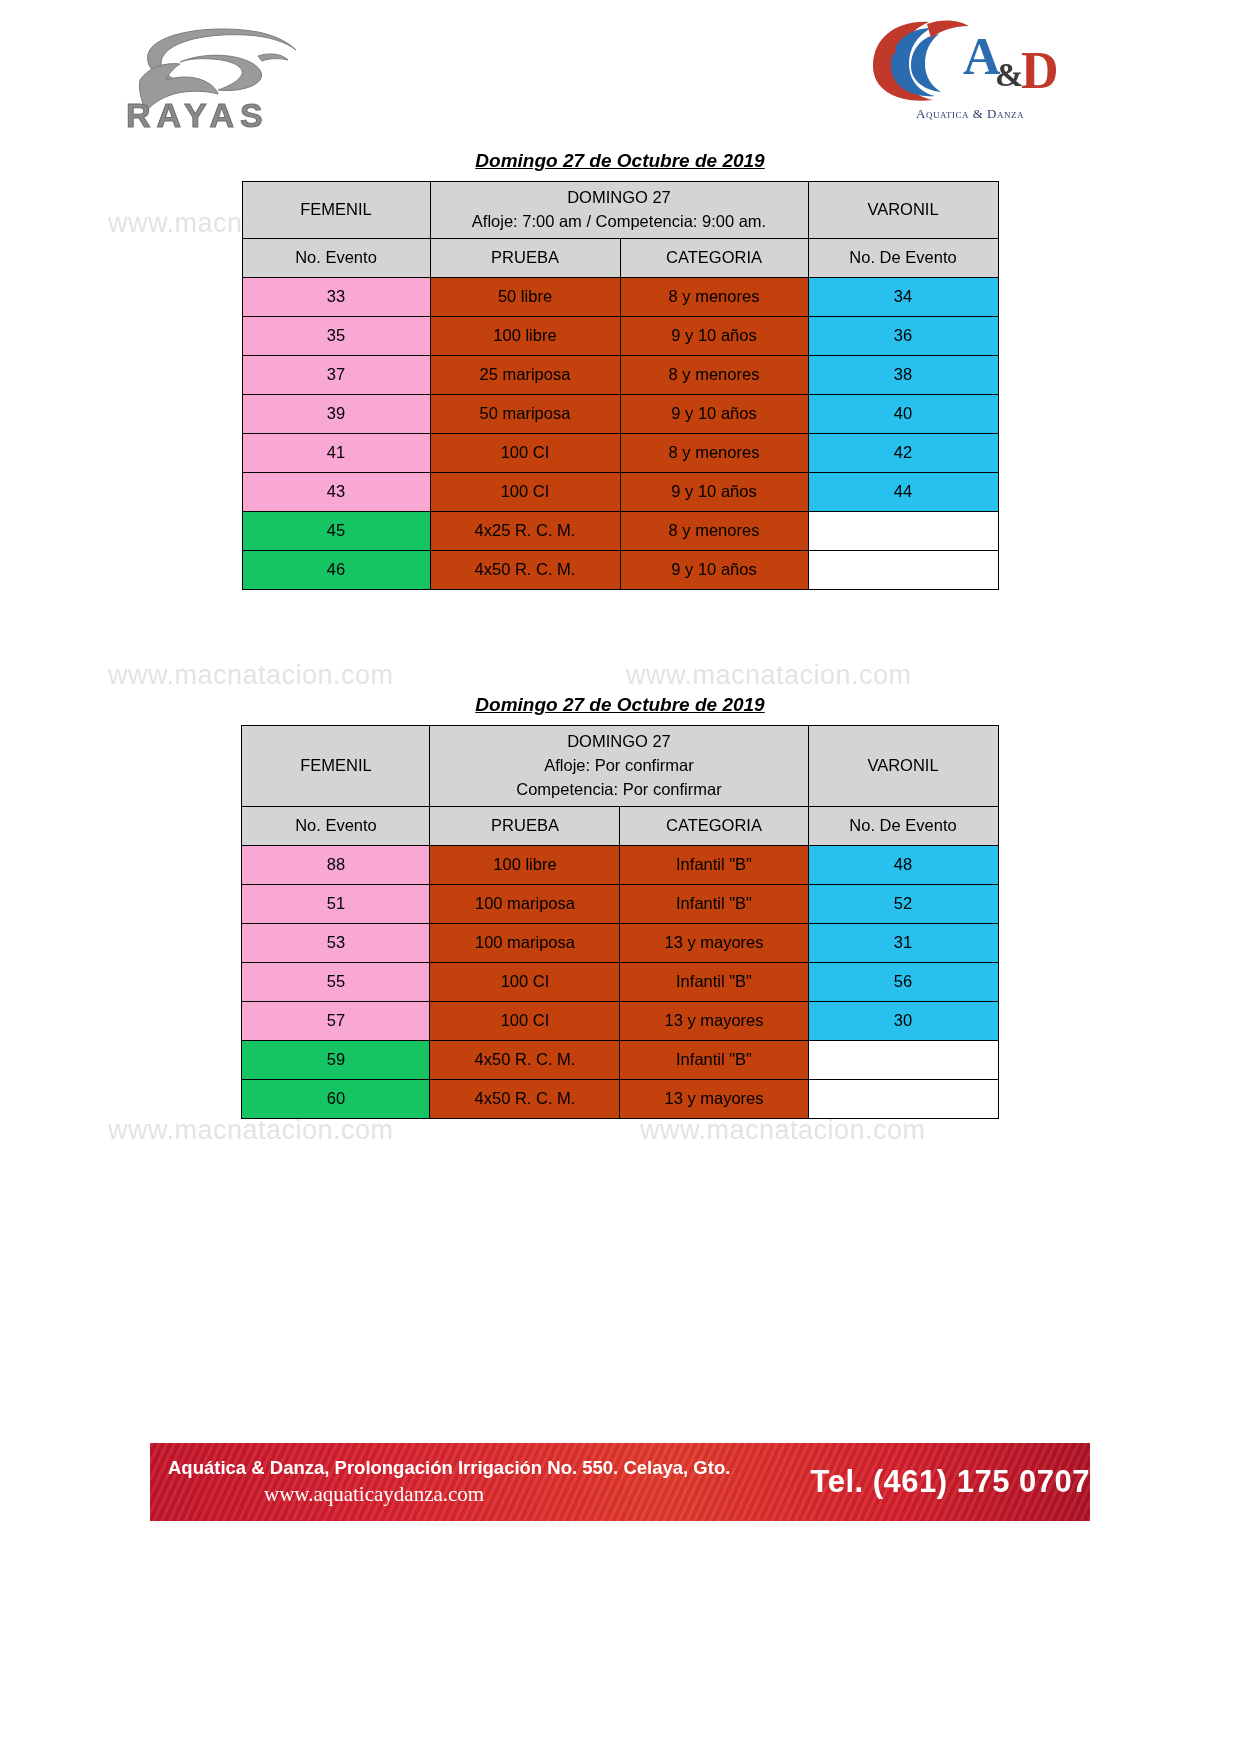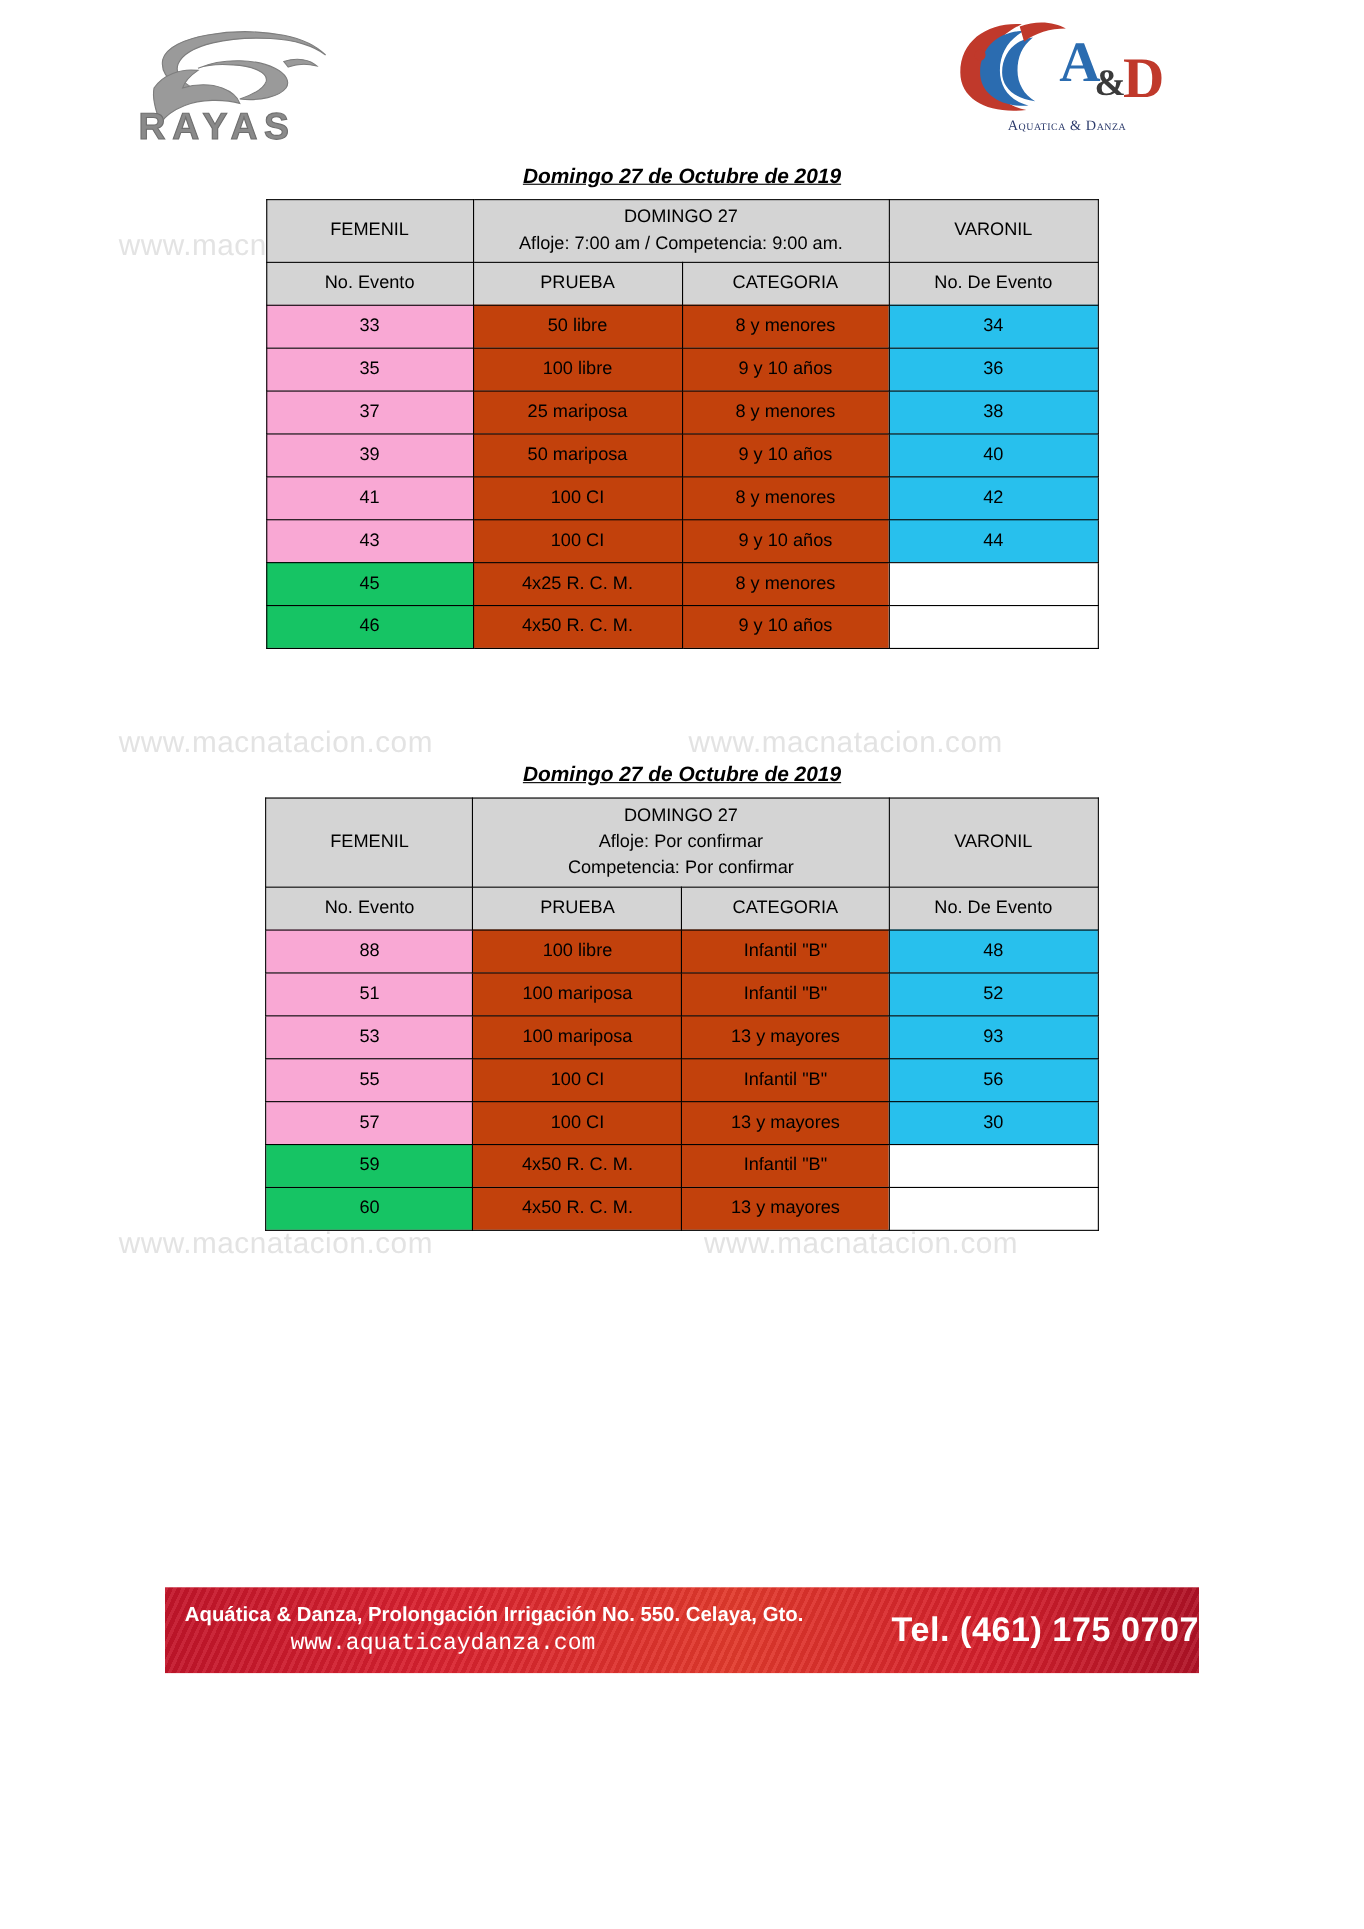--- a/index.html
+++ b/index.html
@@ -116,21 +116,21 @@
     padding-left:18px;
     color:#ffffff;
     position:relative; z-index:2;
   }
   .footer-addr{
     font-family:"Liberation Sans", sans-serif;
     font-weight:bold; font-size:18.5px;
     line-height:1.25;
   }
   .footer-web{
-    font-family:Liberation Mono, monospace;
+    font-family:Liberation Serif, serif;
     font-size:21px; line-height:1.3;
     margin-top:2px; padding-left:96px;
   }
   .footer-tel{
     flex:0 0 auto;
     color:#ffffff;
     font-family:"Liberation Sans", sans-serif;
     font-weight:bold; font-size:31px;
     letter-spacing:.5px;
     position:relative; z-index:2;
@@ -306,21 +306,21 @@
         <tr>
           <td class="pink">51</td>
           <td class="white">100 mariposa</td>
           <td class="white">Infantil "B"</td>
           <td class="blue">52</td>
         </tr>
         <tr>
           <td class="pink">53</td>
           <td class="white">100 mariposa</td>
           <td class="white">13 y mayores</td>
-          <td class="blue">93</td>
+          <td class="blue">31</td>
         </tr>
         <tr>
           <td class="pink">55</td>
           <td class="white">100 CI</td>
           <td class="white">Infantil "B"</td>
           <td class="blue">56</td>
         </tr>
         <tr>
           <td class="pink">57</td>
           <td class="white">100 CI</td>

